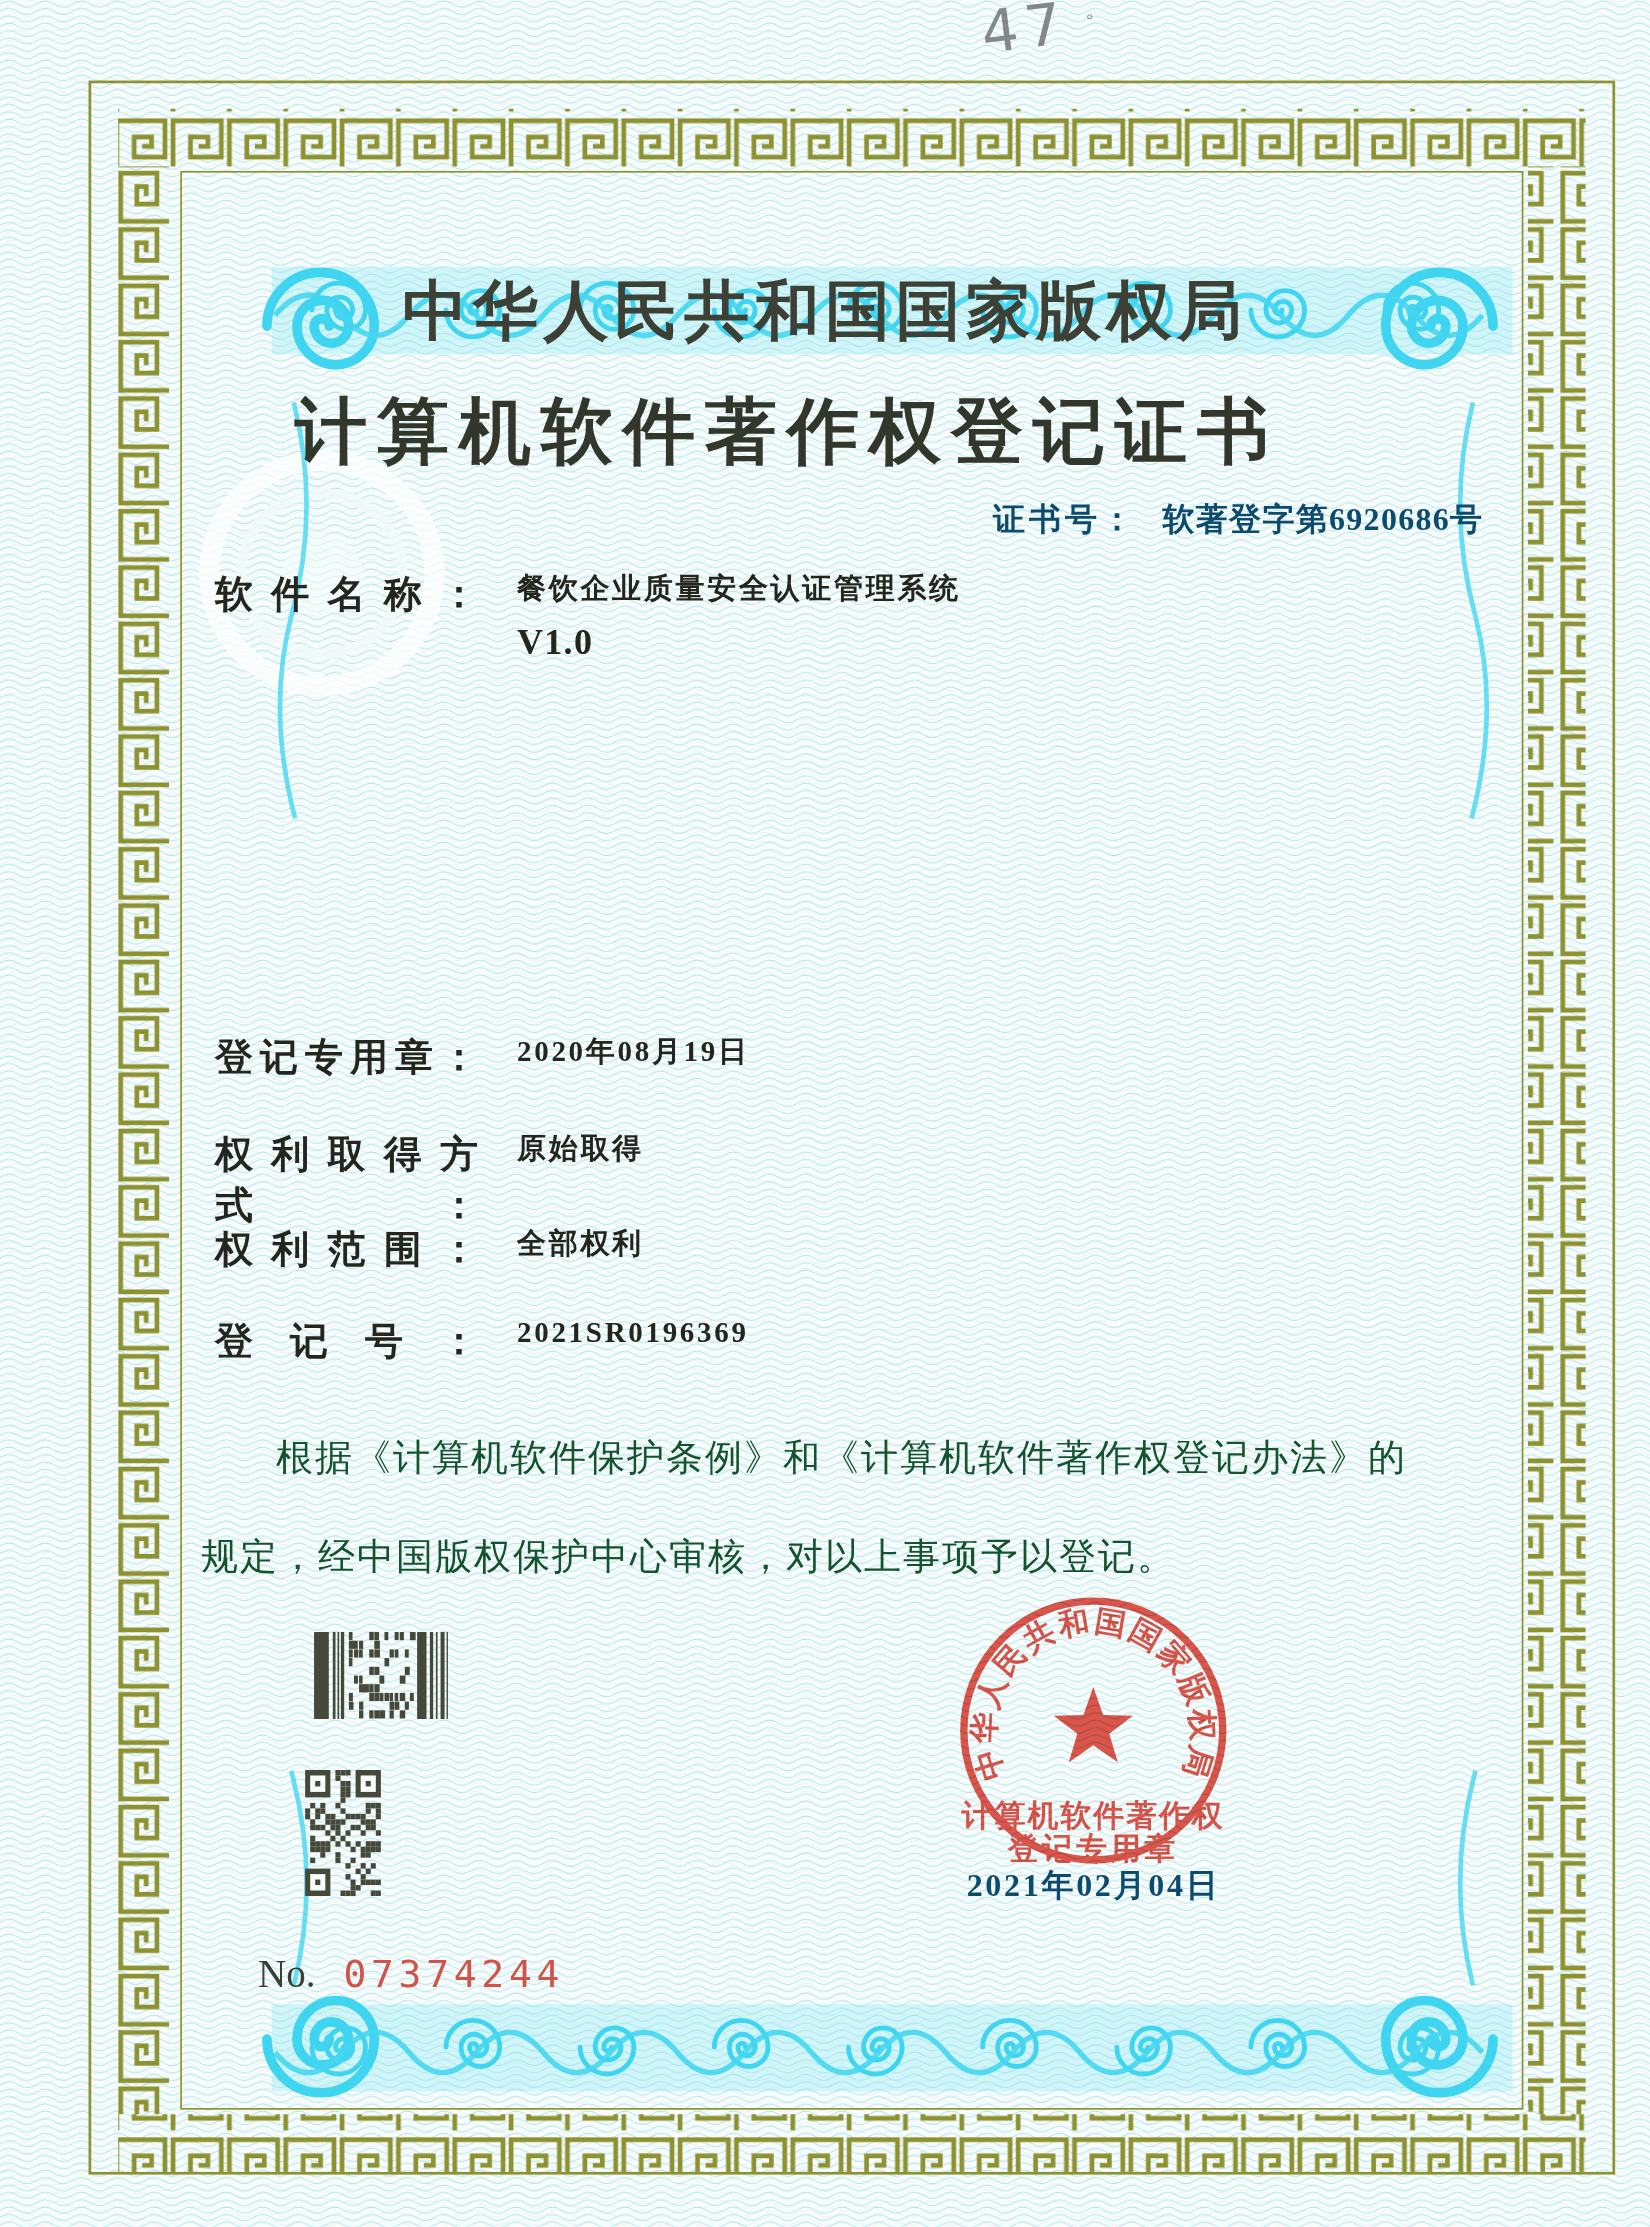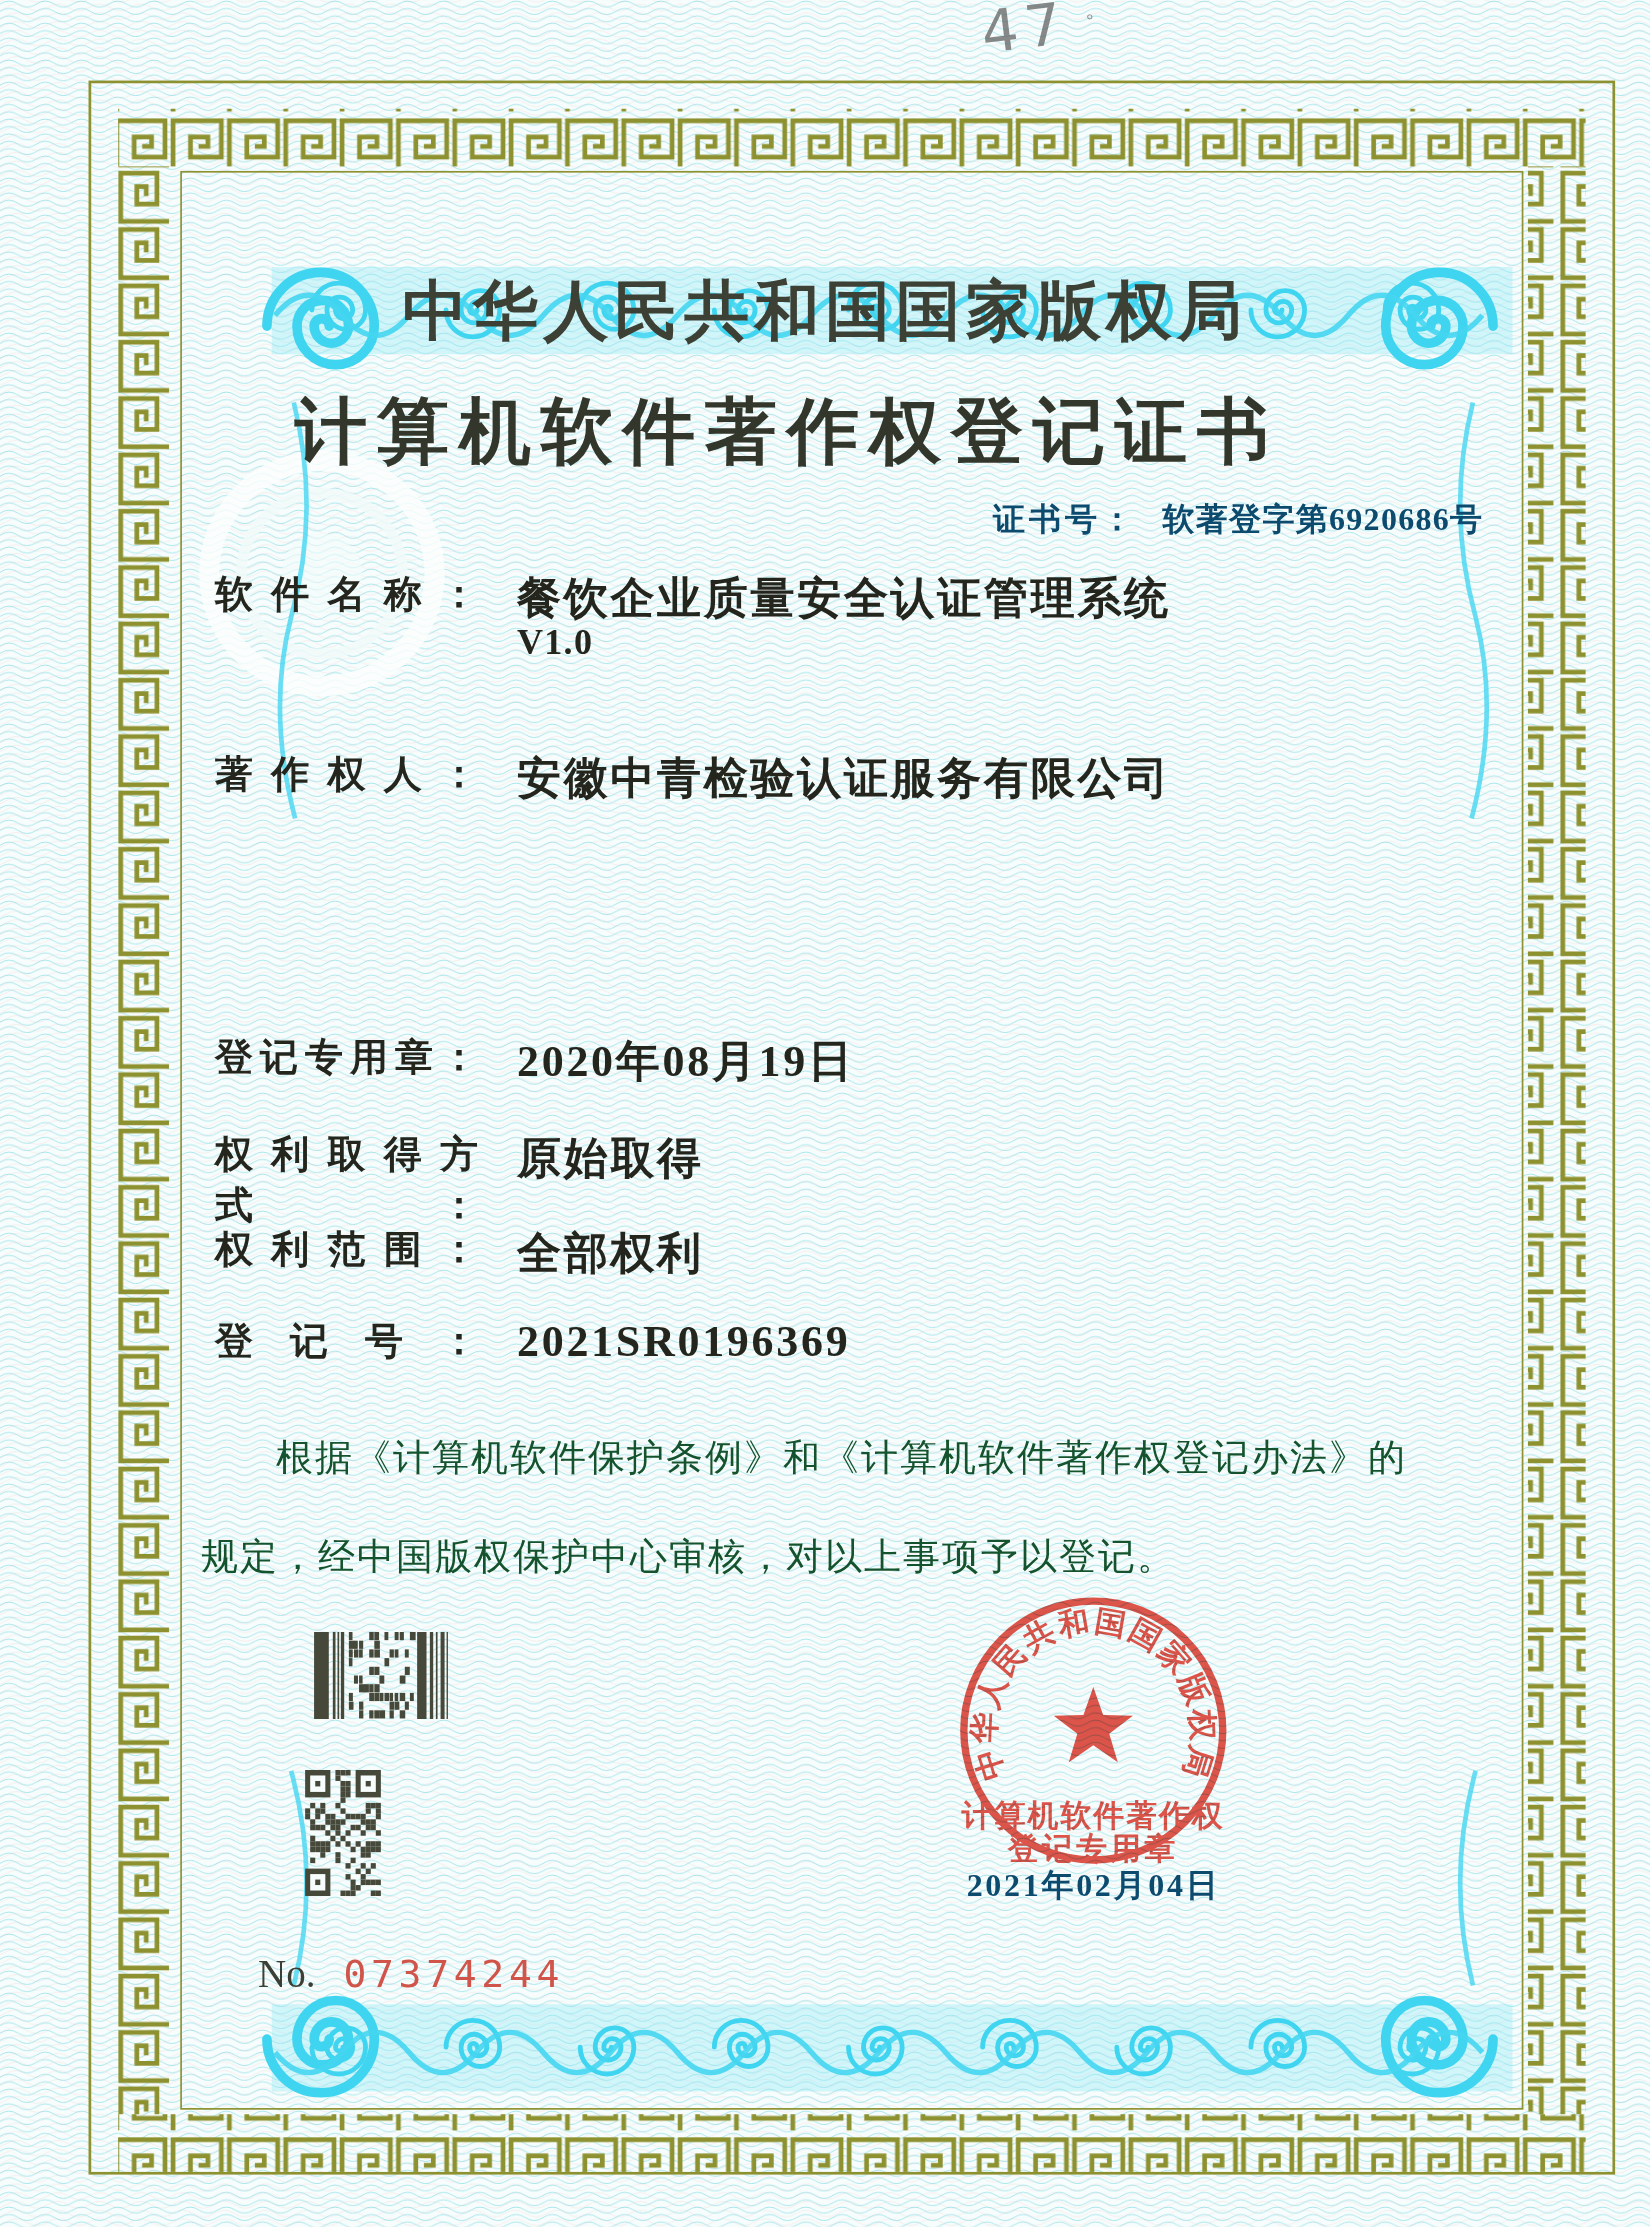--- a/index.html
+++ b/index.html
@@ -22,21 +22,21 @@
   }
   .certno-line{left:993px;top:498px;font-size:32px;font-weight:700;color:#0c4a6e;}
   .certno-line .lbl{letter-spacing:4px;}
   .certno-line .val{margin-left:25.5px;letter-spacing:1.3px;}
   .row{left:215px;width:1315px;font-weight:700;color:#24261e;}
   .row .lbl{
     display:inline-block;width:263px;font-size:38px;
     text-align:justify;text-align-last:justify;vertical-align:top;
   }
   .row .val{
-    display:inline-block;margin-left:39px;font-size:44px;letter-spacing:2.7px;vertical-align:top;
+    display:inline-block;margin-left:39px;font-size:29px;letter-spacing:2.7px;vertical-align:top;
   }
   .val2{left:517px;font-size:36px;font-weight:700;letter-spacing:1.3px;color:#24261e;}
   .stmt{left:201px;width:1275px;font-size:37px;font-weight:400;
         letter-spacing:2px;color:#14532d;}
   .stmt.first{text-indent:75px;}
   .serial{left:258px;top:1951px;font-size:39px;color:#3c3f35;}
   .serial .num{
     font-family:"DejaVu Sans Mono","Liberation Mono",monospace;
     color:#d0544a;margin-left:28px;letter-spacing:4.7px;font-size:38px;font-weight:400;
   }
@@ -135,23 +135,20 @@
   <div class="abs cert-title">计算机软件著作权登记证书</div>
   <div class="abs certno-line">
     <span class="lbl">证书号：</span><span class="val">软著登字第6920686号</span>
   </div>
 
   <div class="abs row" style="top:569px;">
     <span class="lbl">软件名称：</span><span class="val">餐饮企业质量安全认证管理系统</span>
   </div>
   <div class="abs val2" style="top:621px;">V1.0</div>
 
-  <div class="abs row" style="top:749px;">
-    <span class="lbl">著作权人：</span><span class="val">安徽中青检验认证服务有限公司</span>
-  </div>
 
 
   <div class="abs row" style="top:1032px;">
     <span class="lbl">登记专用章：</span><span class="val">2020年08月19日</span>
   </div>
 
   <div class="abs row" style="top:1129px;">
     <span class="lbl">权利取得方式：</span><span class="val">原始取得</span>
   </div>
 

